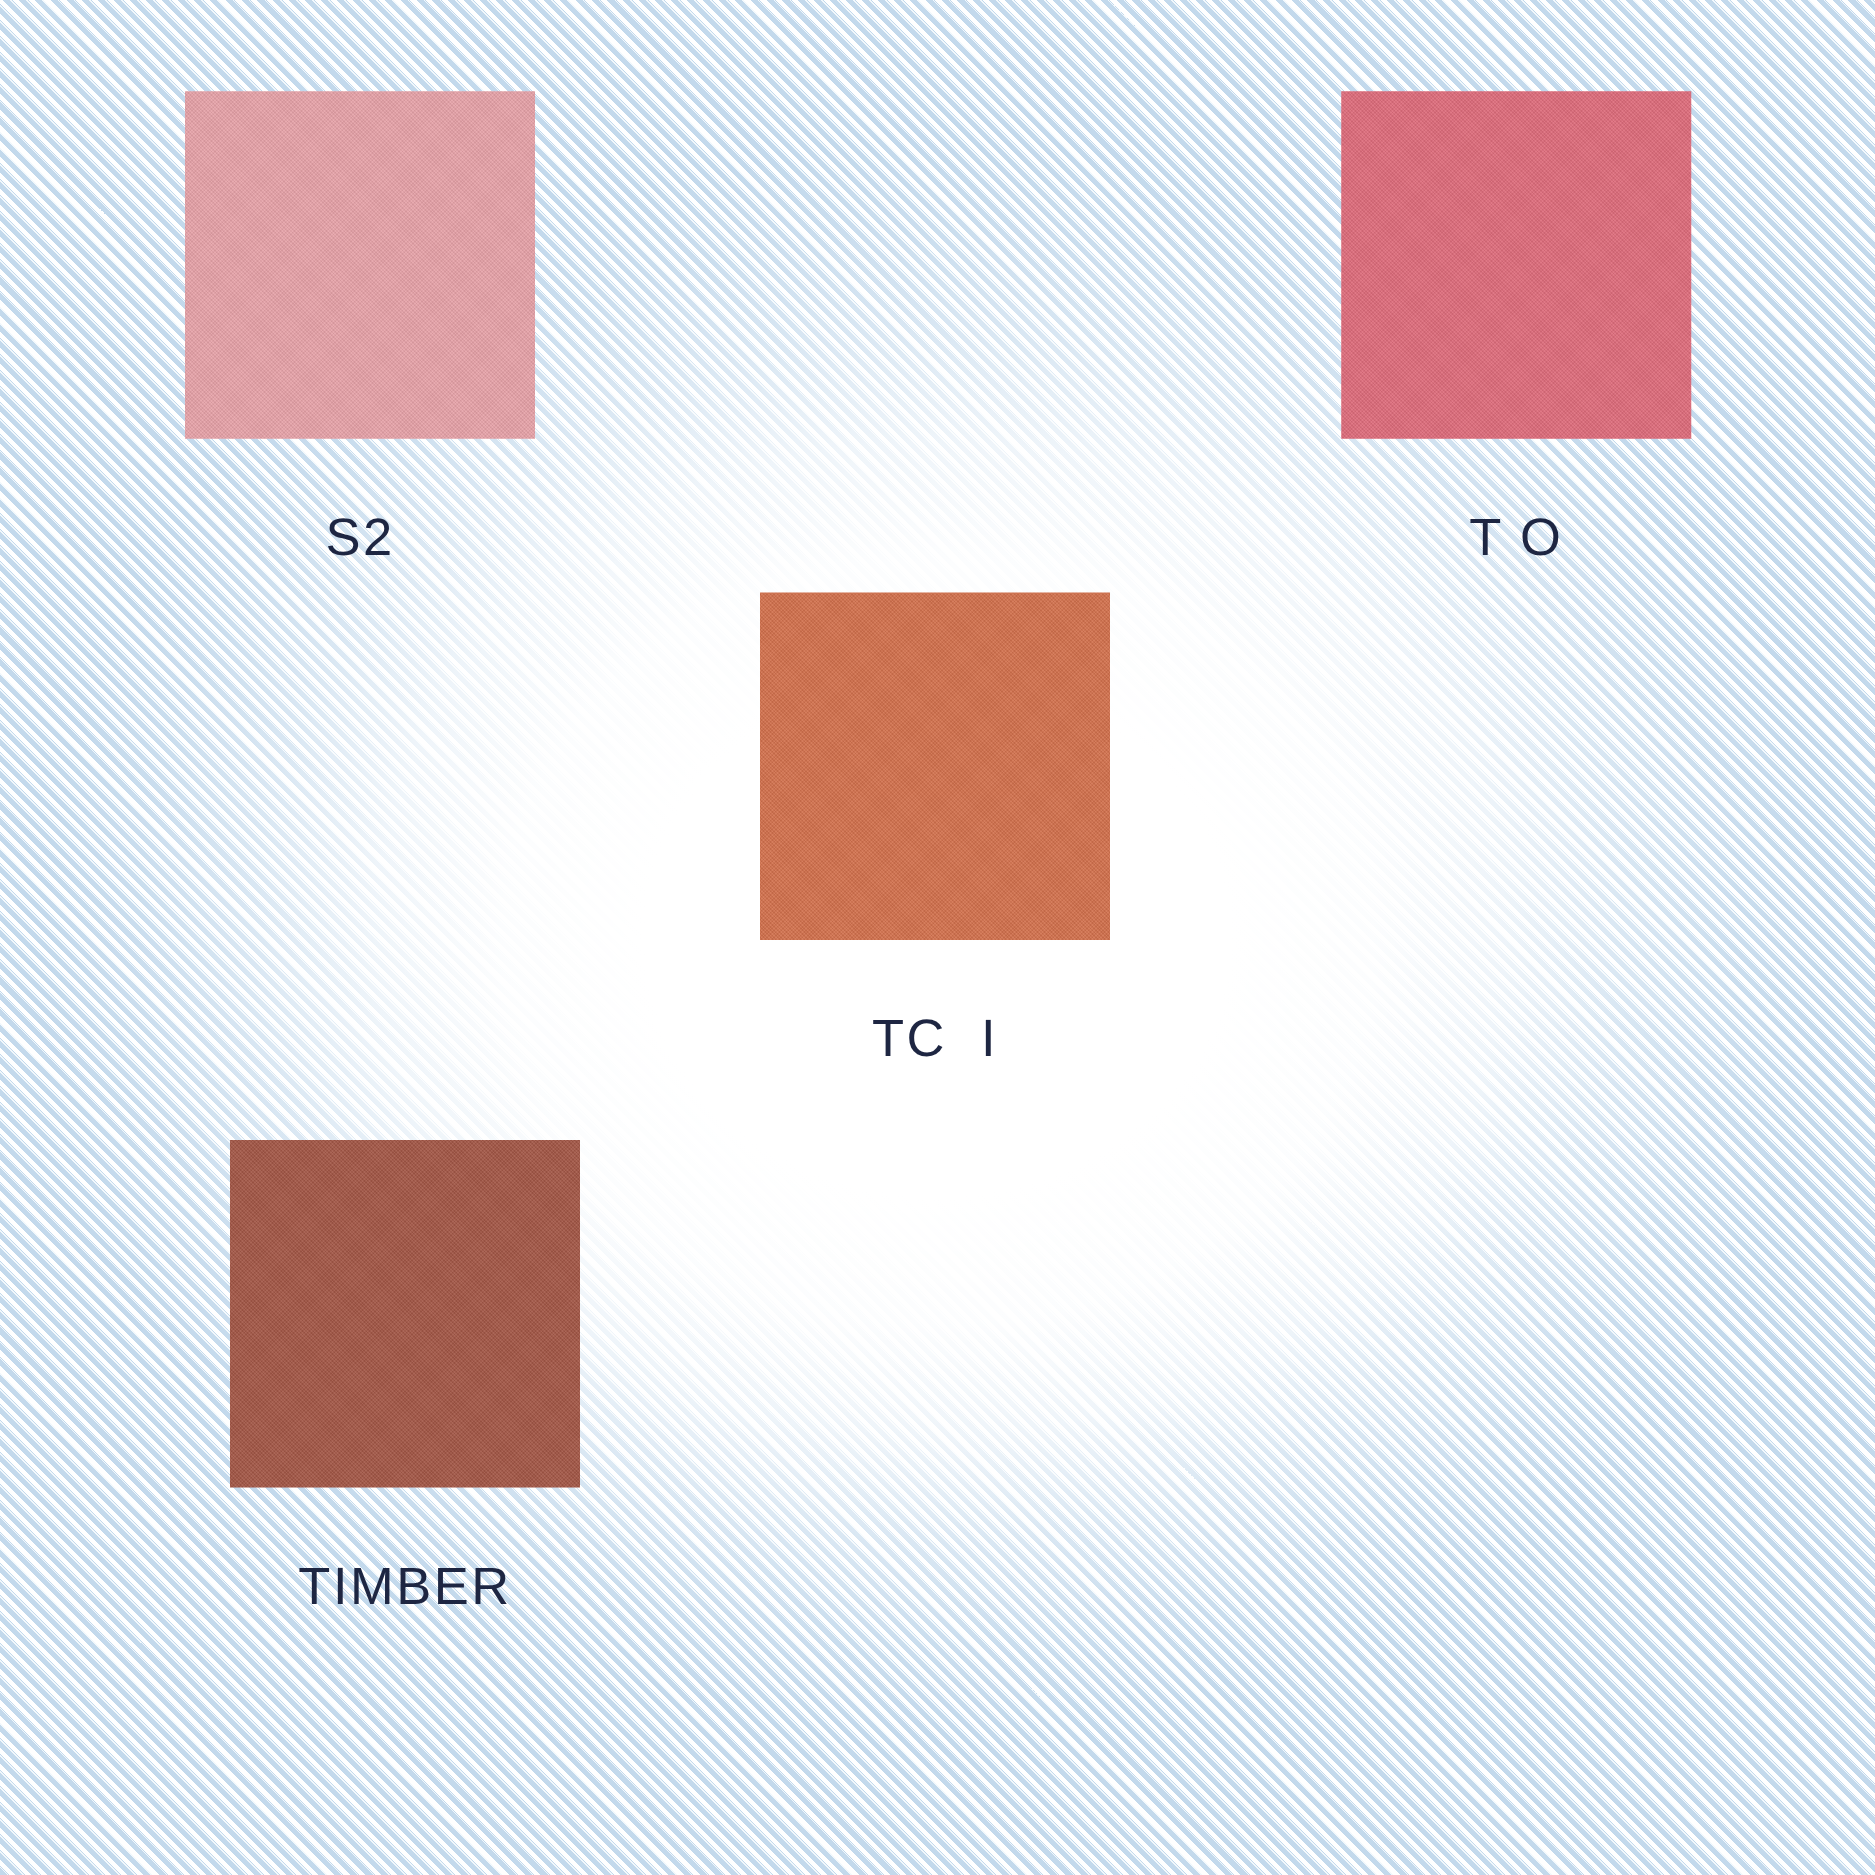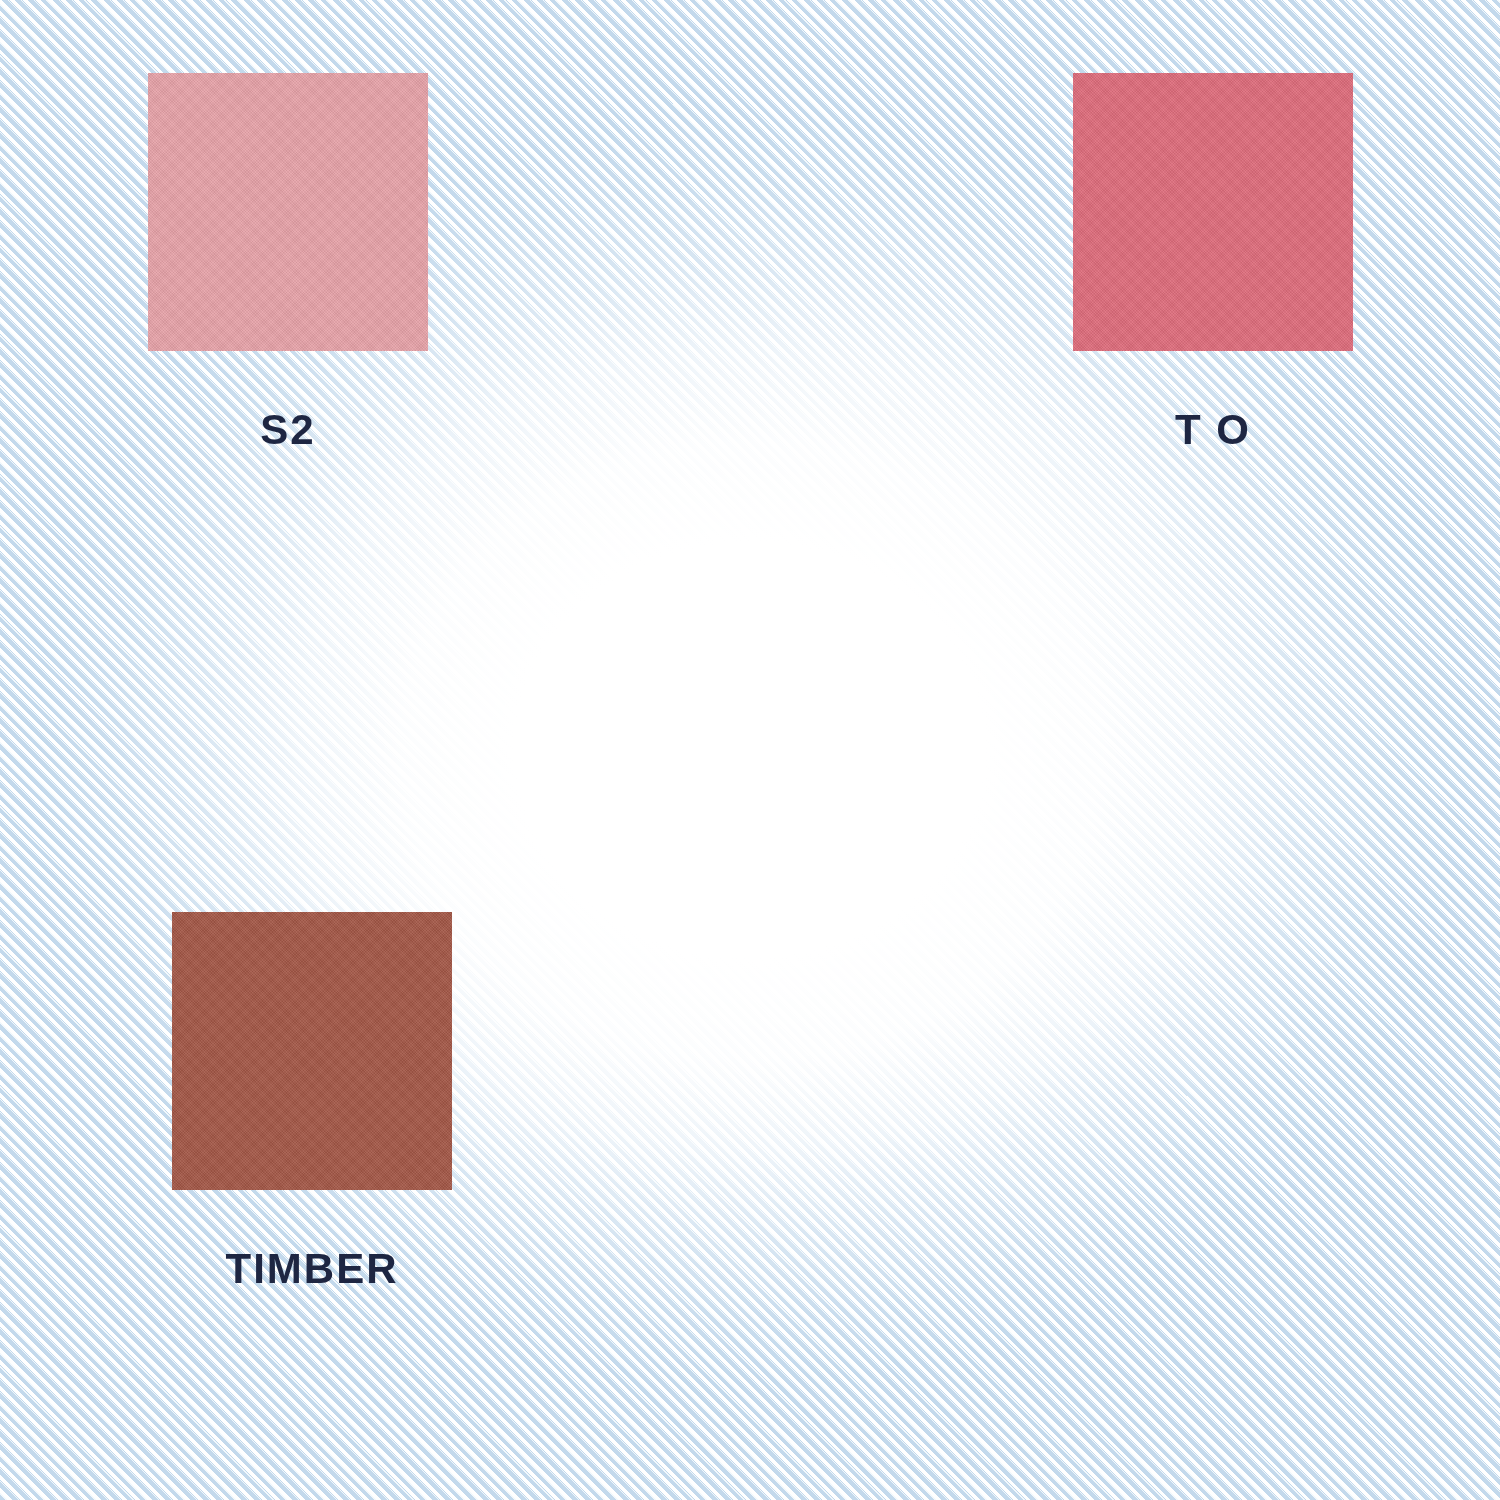--- a/index.html
+++ b/index.html
@@ -71,51 +71,55 @@
     background-image:
       repeating-linear-gradient(45deg, rgba(255,255,255,0.05) 0 1px, rgba(0,0,0,0.045) 1px 2px),
       repeating-linear-gradient(-45deg, rgba(255,255,255,0.045) 0 1px, rgba(0,0,0,0.035) 1px 2px);
     pointer-events: none;
   }
   .swatch-label {
     margin-top: 58px;
     color: #1e2642;
     font-size: 42px;
     letter-spacing: 2px;
-    font-weight: 700;
+    font-weight: 400;
     white-space: pre;
     line-height: 1;
     text-align: left;
   }
 
   
   #cell-0 { left: 148px;  top: 73px;  }
   #cell-1 { left: 1073px; top: 73px;  }
   #cell-2 { left: 608px;  top: 474px; }
-  #cell-3 { left: 148px;  top: 912px; padding-left: 24px; }
+  #cell-3 { left: 160px;  top: 912px; padding-left: 24px; }
   #cell-4 { left: 1073px; top: 912px; }
 </style>
 </head>
 <body>
 
 <div id="board">
 
   <div class="bg-stripes"></div>
   <div class="bg-vignette"></div>
 
   <div class="swatch-cell" id="cell-0">
     <div class="swatch-chip" style="background-color: rgb(230, 162, 168);"></div>
     <div class="swatch-label" style="color: rgb(30, 38, 66);">S2</div>
   </div>
 
   <div class="swatch-cell" id="cell-1">
     <div class="swatch-chip" style="background-color: rgb(222, 108, 123);"></div>
     <div class="swatch-label" style="color: rgb(30, 38, 66);">T O</div>
   </div>
 
+  <div class="swatch-cell" id="cell-2">
+    <div class="swatch-chip" style="background-color: rgb(210, 113, 77);"></div>
+    <div class="swatch-label" style="color: rgb(30, 38, 66);">TC  I</div>
+  </div>
 
   <div class="swatch-cell" id="cell-3">
     <div class="swatch-chip" style="background-color: rgb(163, 87, 70);"></div>
     <div class="swatch-label" style="color: rgb(30, 38, 66);">TIMBER</div>
   </div>
 
 
 </div>
 
 </body></html>

